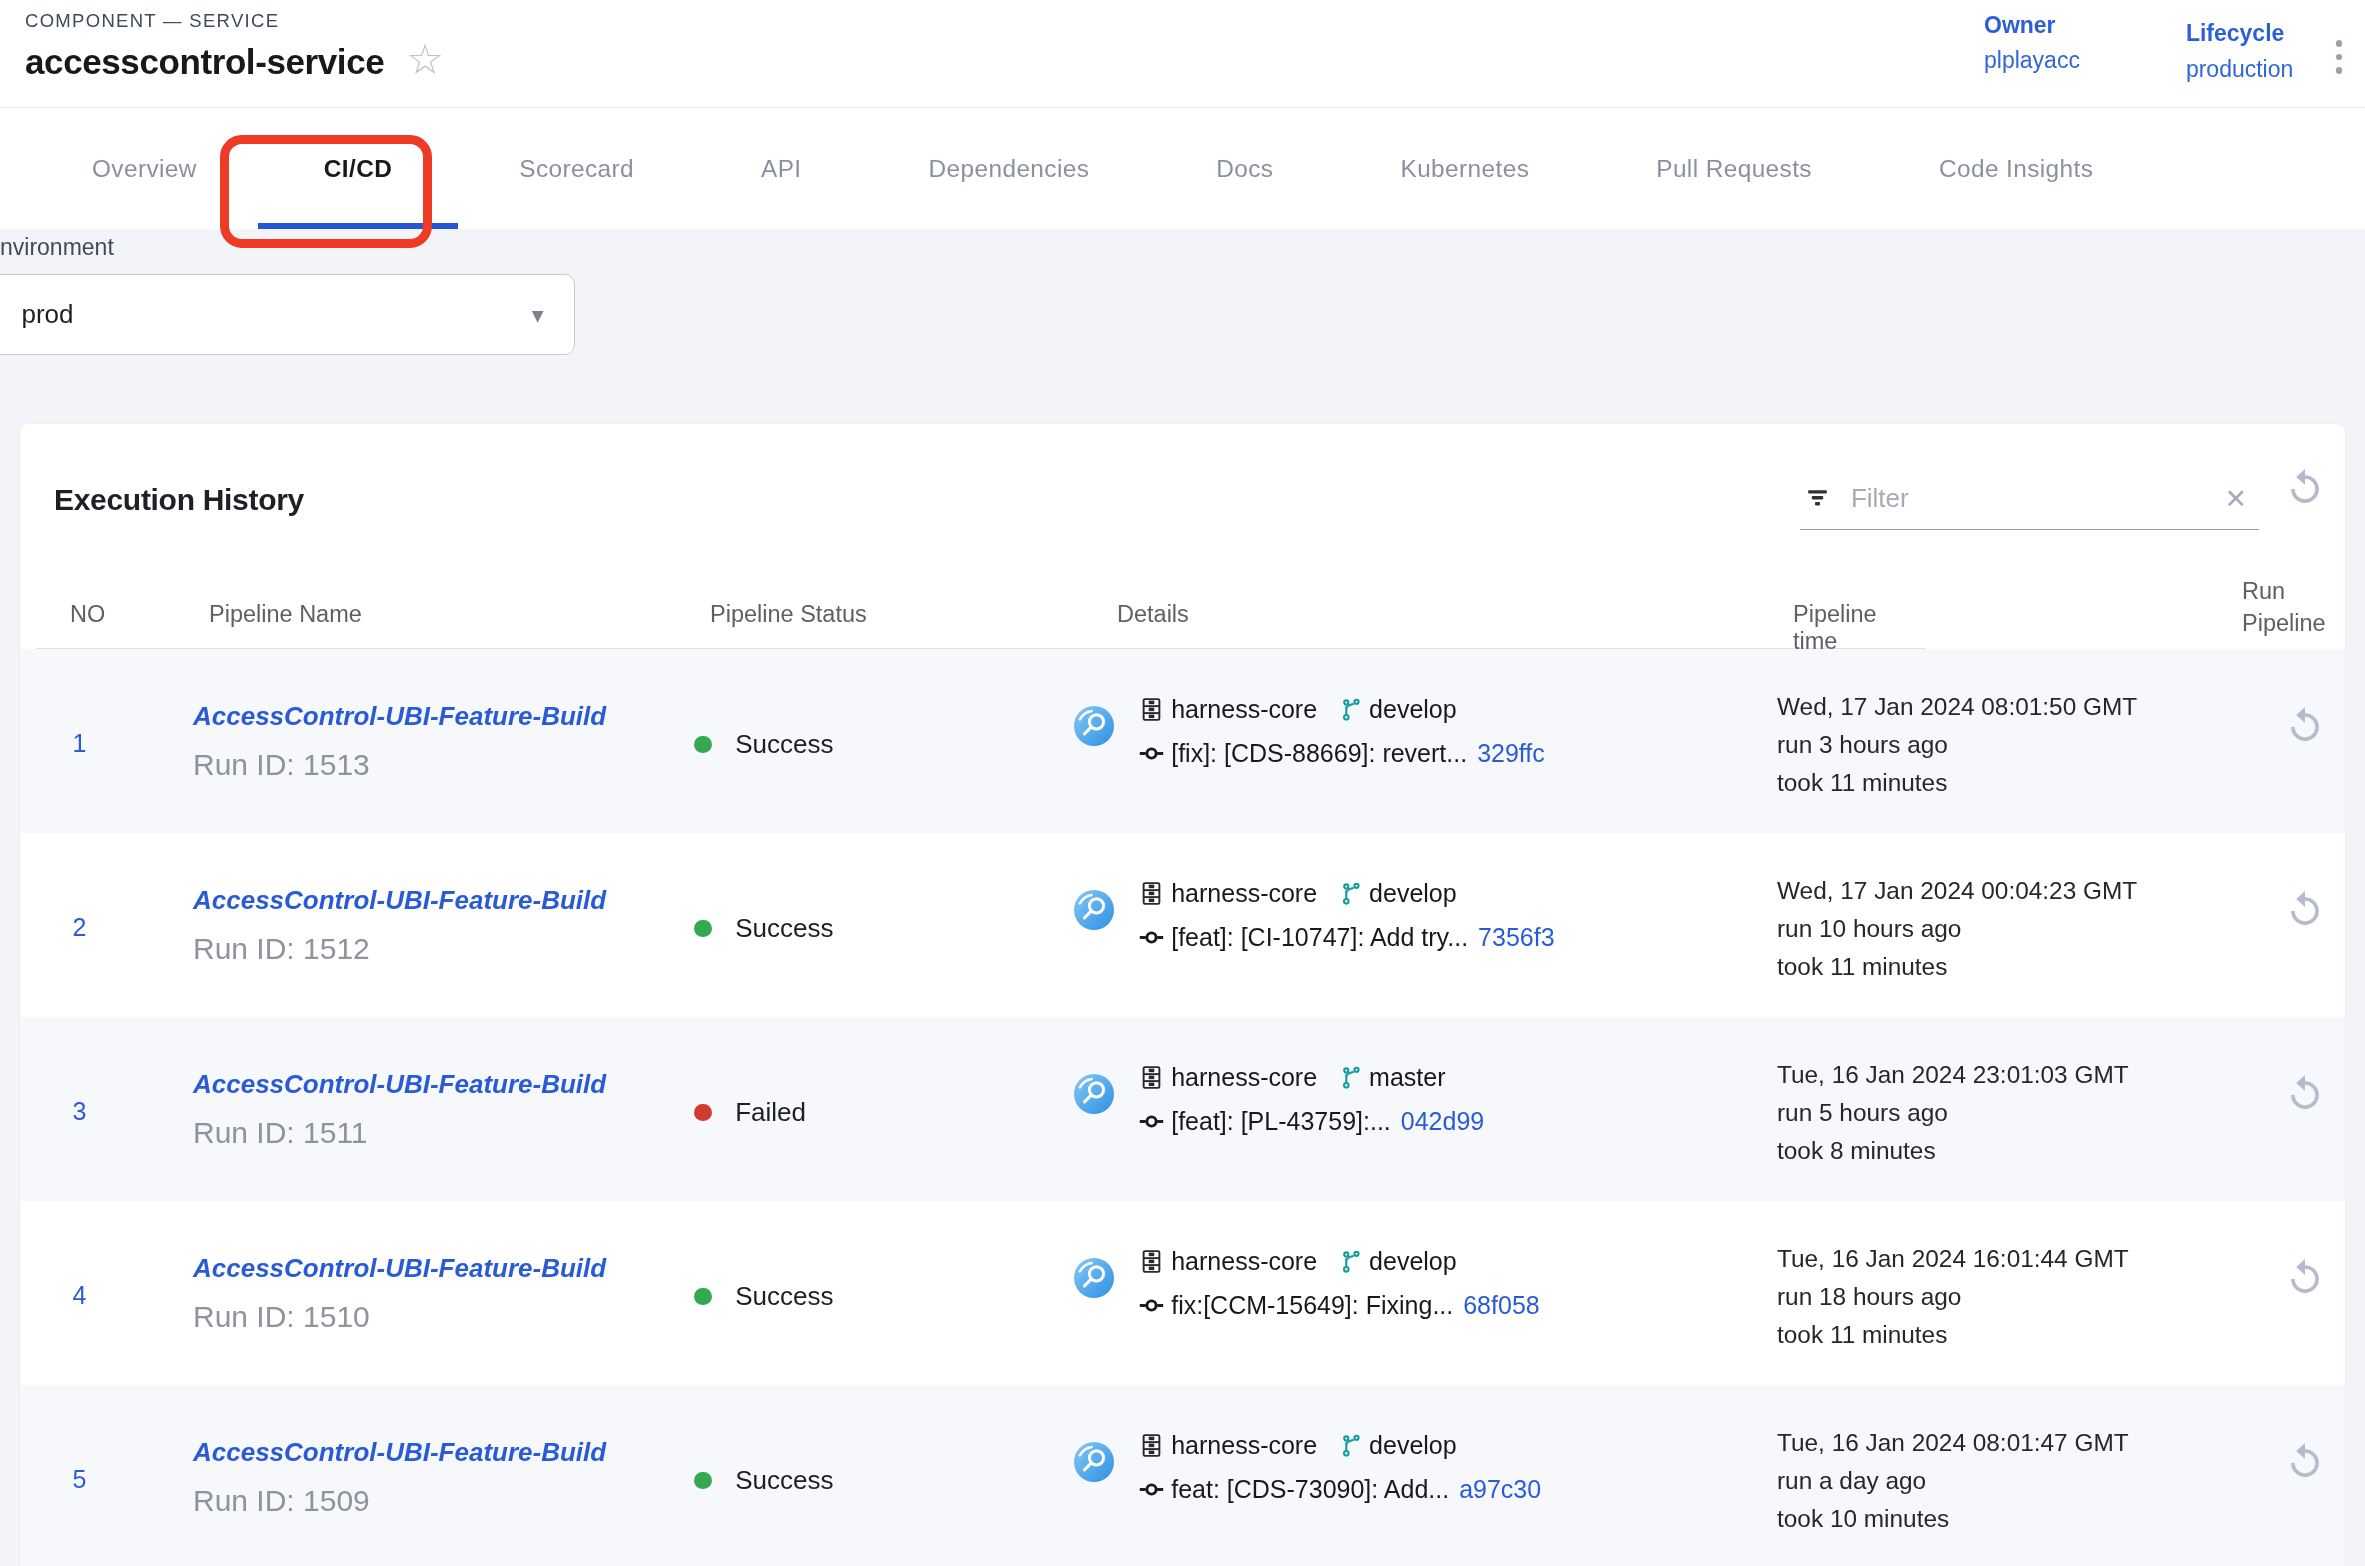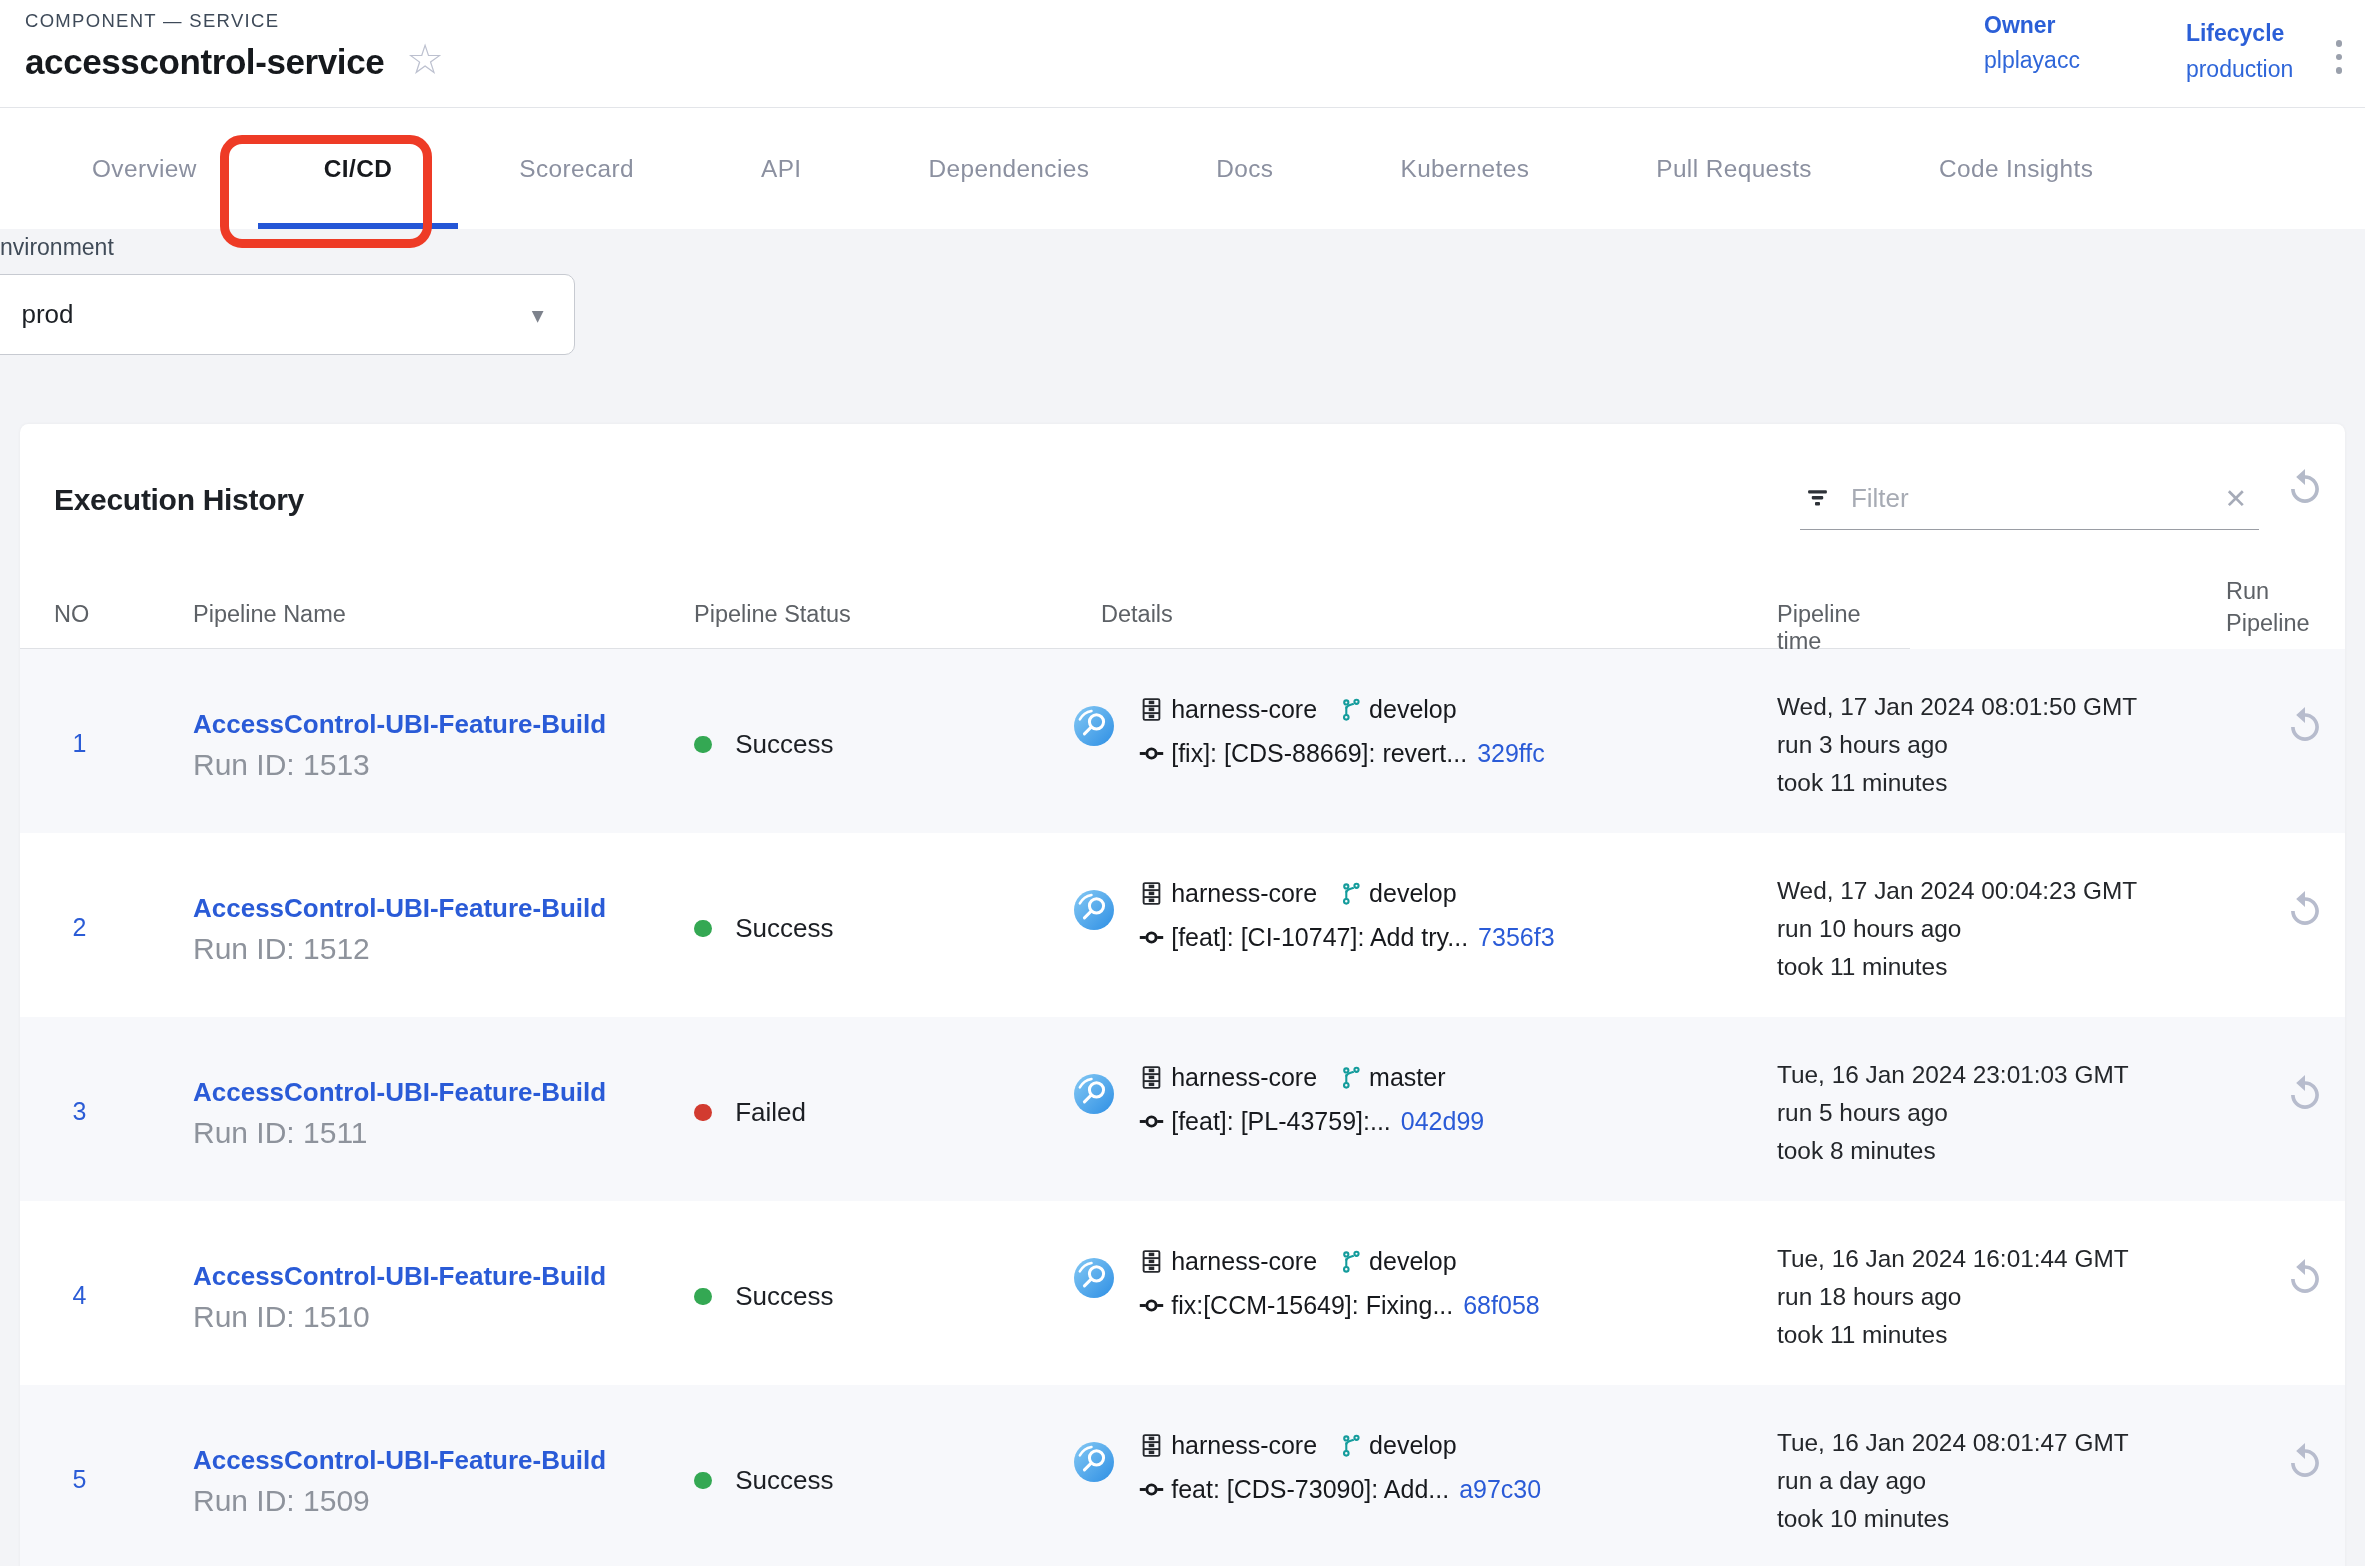--- a/index.html
+++ b/index.html
@@ -39,33 +39,33 @@
   .card-title { position:absolute; left:34px; top:59px; font-size:30px; font-weight:700; color:#1d2126; letter-spacing:-0.3px; }
 
   .filter-wrap { position:absolute; left:1780px; top:44px; width:459px; height:62px; border-bottom:1.7px solid #9a9da4; display:flex; align-items:center; }
   .funnel { margin-left:3.4px; margin-right:18.5px; }
   .filter-input { border:none; outline:none; background:transparent; font-size:26px; color:#3c4046; width:303px; font-family:inherit; }
   .filter-input::placeholder { color:#a7abb4; }
   .filter-clear { margin-left:auto; margin-right:11.8px; font-size:27px; color:#a6abb8; cursor:pointer; }
   .refresh-btn { position:absolute; left:2260px; top:39px; width:50px; height:50px; display:flex; align-items:center; justify-content:center; cursor:pointer; }
 
   
-  .thead { position:absolute; left:0; top:148px; width:1890px; height:77px; border-bottom:1.7px solid #dfe1e5; }
+  .thead { position:absolute; left:16px; top:148px; width:1890px; height:77px; border-bottom:1.7px solid #dfe1e5; }
   .th { position:absolute; font-size:23.5px; color:#5d6166; font-weight:500; top:29px; }
   .th.no { left:34px; }
   .th.name { left:173px; }
   .th.status { left:674px; }
   .th.details { left:1081px; }
   .th.time { left:1757px; }
   .th.run { left:2206px; top:3.4px; line-height:32px; }
   .tbody { position:absolute; left:0; top:225px; width:2325px; }
   .row { position:relative; width:2325px; height:184px; background:#fff; }
   .row.alt { background:#f7f8fb; }
   .c-no { position:absolute; left:30px; width:59px; top:80px; text-align:center; font-size:25px; font-weight:500; color:#2b5cd6; }
-  .c-name { position:absolute; left:173px; top:60px; font-size:26px; font-weight:600; color:#2a5bd7; cursor:pointer; }
+  .c-name { position:absolute; left:173px; top:52px; font-size:26px; font-weight:600; color:#2a5bd7; cursor:pointer;font-style:italic; }
   .c-runid { position:absolute; left:173px; top:99px; font-size:30px; color:#8e939c; }
   .c-status { position:absolute; left:674px; top:80px; display:flex; align-items:center; gap:23.5px; }
   .dot { width:17.7px; height:17.7px; border-radius:50%; background:#34a853; }
   .dot[data-tone="failed"] { background:#d23b30; }
   .status-text { font-size:26px; color:#1c1f24; }
   .c-details { position:absolute; left:1054px; top:38px; display:flex; }
   .det-avatar { width:40px; height:40px; margin-top:18.5px; margin-right:23.5px; flex:none; }
   .det-lines { display:flex; flex-direction:column; }
   .det-line { height:44px; display:flex; align-items:center; font-size:25px; color:#17191d; }
   .det-line .ic { margin-right:6.7px; display:flex; }

